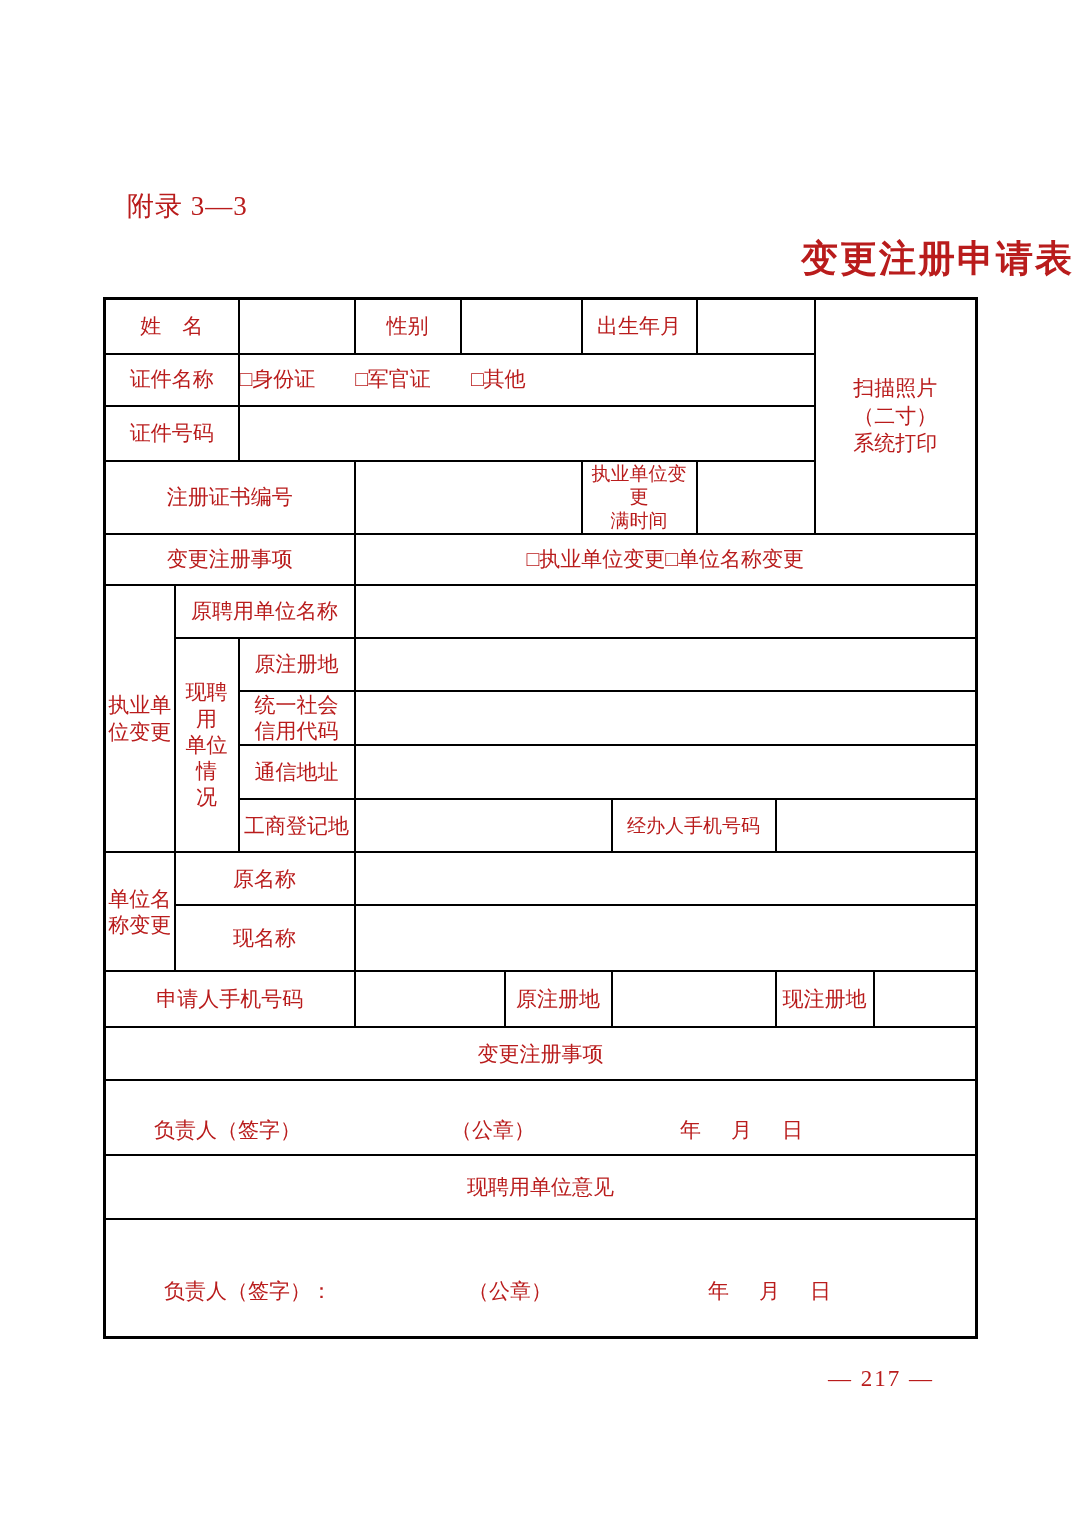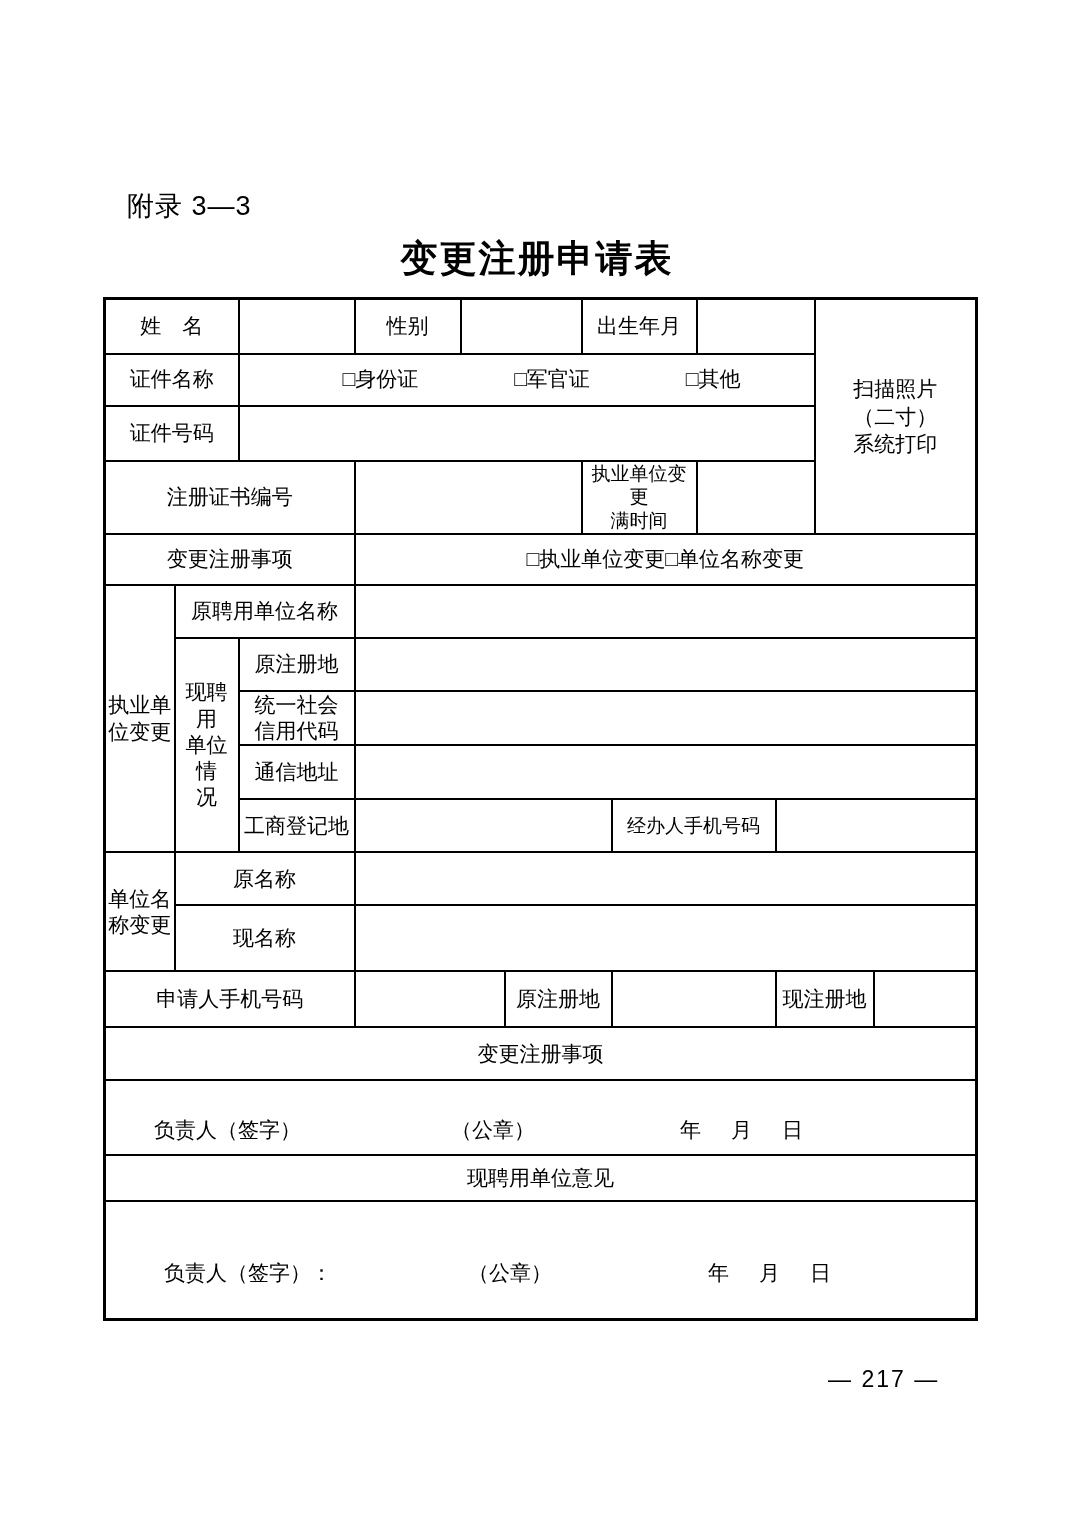--- a/index.html
+++ b/index.html
@@ -1,37 +1,37 @@
 <!DOCTYPE html>
 <html><head>
 <meta charset="utf-8">
 <style>
   html, body { margin: 0; padding: 0; background: #ffffff; }
   .page {
     position: relative;
     width: 1074px;
     height: 1520px;
     background: #ffffff;
-    color: #000000;
-    font-family: Liberation Sans, sans-serif;
+    color: #b91c1c;
+    font-family: Liberation Serif, serif;
     overflow: hidden;
   }
   .appendix-label {
     position: absolute;
     left: 127px;
     top: 188px;
     font-size: 27px;
     letter-spacing: 1px;
   }
   .doc-title {
     position: absolute;
     left: 0;
     top: 234px;
     width: 100%;
-    text-align: center;
+    text-align: right;
     font-size: 37px;
     font-weight: bold;
     letter-spacing: 2px;
   }
   table.form-table {
     position: absolute;
     left: 103px;
     top: 297px;
     width: 872px;
     border-collapse: collapse;
@@ -44,24 +44,22 @@
     text-align: center;
     vertical-align: middle;
     padding: 0;
     overflow: hidden;
     line-height: 1.25;
   }
   .form-table td.small { font-size: 19px; }
   .stack span { display: block; }
   .opts {
     display: flex;
-    justify-content: center;
     align-items: center;
-    gap: 96px;
-    margin-left: 30px;
+    gap: 40px;
   }
   .opts2 {
     display: flex;
     justify-content: center;
     align-items: center;
   }
   td.sig-cell {
     position: relative;
     text-align: left;
   }
@@ -245,21 +243,21 @@
         <span class="sig-part sig1-signer">负责人（签字）</span>
         <span class="sig-part sig1-seal">（公章）</span>
         <span class="sig-part sig1-date">
           <span>年</span>
           <span>月</span>
           <span>日</span>
         </span>
       </td>
     </tr>
 
-    <tr style="height:46px">
+    <tr style="height:64px">
       <td colspan="12">现聘用单位意见</td>
     </tr>
 
     <tr style="height:118px">
       <td colspan="12" class="sig-cell">
         <span class="sig-part sig2-signer">负责人（签字）：</span>
         <span class="sig-part sig2-seal">（公章）</span>
         <span class="sig-part sig2-date">
           <span>年</span>
           <span>月</span>

